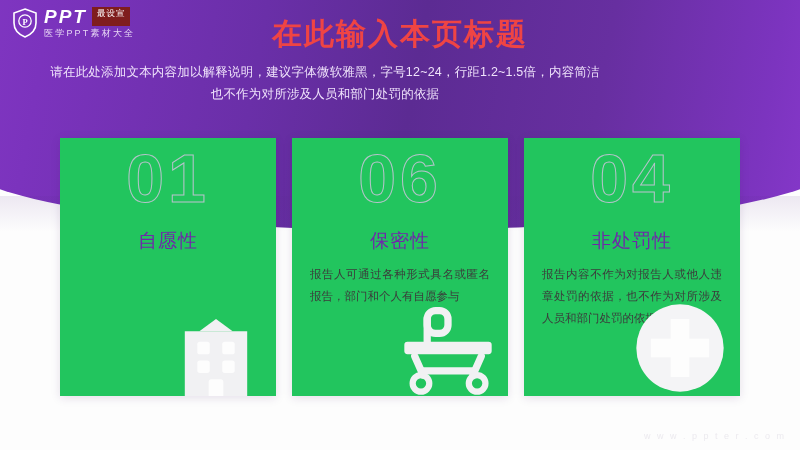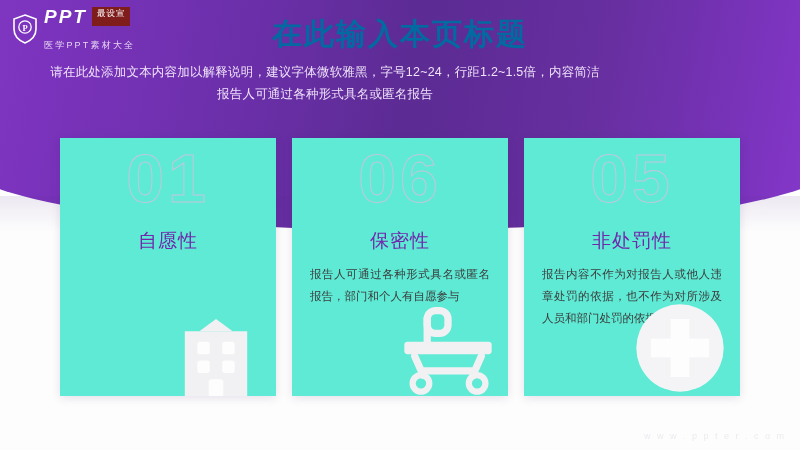--- a/index.html
+++ b/index.html
@@ -30,38 +30,38 @@
   .logo-row1{display:flex;gap:5px;}
   .logo-ppt{
     font-size:19px;font-weight:bold;font-style:italic;color:#ffffff;
     letter-spacing:2px;font-family:"Liberation Sans",sans-serif;
   }
   .logo-badge{
     background:#7f1d1d;color:#fff;font-size:8.5px;padding:2px 5px 2.5px 5px;
     border-radius:0;letter-spacing:1px;white-space:nowrap;
   }
   .logo-sub{
-    margin-top:15px;font-size:9px;color:#e7d6f5;letter-spacing:2.2px;white-space:nowrap;
+    margin-top:3px;font-size:9px;color:#e7d6f5;letter-spacing:2.2px;white-space:nowrap;
   }
 
   
   .title{
     position:absolute;left:0;top:14px;width:800px;text-align:center;
-    font-size:30px;font-weight:bold;color:#0369a1;letter-spacing:2px;
+    font-size:30px;font-weight:bold;color:#ef4444;letter-spacing:2px;
   }
   .subtitle{
     position:absolute;left:0;top:62px;width:650px;text-align:center;
     font-size:12.5px;color:#efe2fb;line-height:1.75;letter-spacing:.2px;
   }
   .subtitle div{white-space:nowrap;}
 
   
   .cards{position:absolute;left:60px;top:138px;width:680px;display:flex;gap:16px;}
   .card{
-    position:relative;width:216px;height:258px;background:#5eead4;
+    position:relative;width:216px;height:258px;background:#22c55e;
     box-shadow:0 2px 9px rgba(60,20,100,.13);overflow:hidden;
   }
   .card-num{
     position:absolute;left:0;top:6px;width:100%;text-align:center;
     font-size:68px;font-weight:bold;line-height:1;
     color:transparent;-webkit-text-stroke:1px #cfc3dd;
     letter-spacing:4px;opacity:.85;
   }
   .card-head{
     position:absolute;left:0;top:90px;width:100%;text-align:center;
@@ -104,21 +104,21 @@
         <span class="logo-ppt">PPT</span>
         <span class="logo-badge">最设宣</span>
       </span>
       <span class="logo-sub">医学PPT素材大全</span>
     </span>
   </div>
 
   <div class="title">在此输入本页标题</div>
   <div class="subtitle">
     <div>请在此处添加文本内容加以解释说明，建议字体微软雅黑，字号12~24，行距1.2~1.5倍，内容简洁</div>
-    <div>报告人可通过各种形式具名或匿名报告</div>
+    <div>也不作为对所涉及人员和部门处罚的依据</div>
   </div>
 
   <div class="cards">
 
     <div class="card">
       <div class="card-num">01</div>
       <div class="card-head">自愿性</div>
       <div class="card-icon">
         <svg viewBox="0 0 100 100" xmlns="http://www.w3.org/2000/svg">
           <g fill="#f1f1f3">
@@ -150,21 +150,21 @@
             <path d="M30 22 L30 46"></path>
             <rect x="30" y="14" width="20" height="22" rx="8" fill="none"></rect>
           </g>
           <circle cx="24" cy="84" r="8" fill="none" stroke="#f1f1f3" stroke-width="6"></circle>
           <circle cx="78" cy="84" r="8" fill="none" stroke="#f1f1f3" stroke-width="6"></circle>
         </svg>
       </div>
     </div>
 
     <div class="card">
-      <div class="card-num">05</div>
+      <div class="card-num">04</div>
       <div class="card-head">非处罚性</div>
       <div class="card-body">报告内容不作为对报告人或他人违章处罚的依据，也不作为对所涉及人员和部门处罚的依据</div>
       <div class="card-icon">
         <svg viewBox="0 0 100 100" xmlns="http://www.w3.org/2000/svg">
           <circle cx="50" cy="50" r="42" fill="#f4f4f6"></circle>
           <path d="M41 22 h18 v19 h19 v18 h-19 v19 h-18 v-19 h-19 v-18 h19 z" fill="#fdfdfd"></path>
         </svg>
       </div>
     </div>
 

